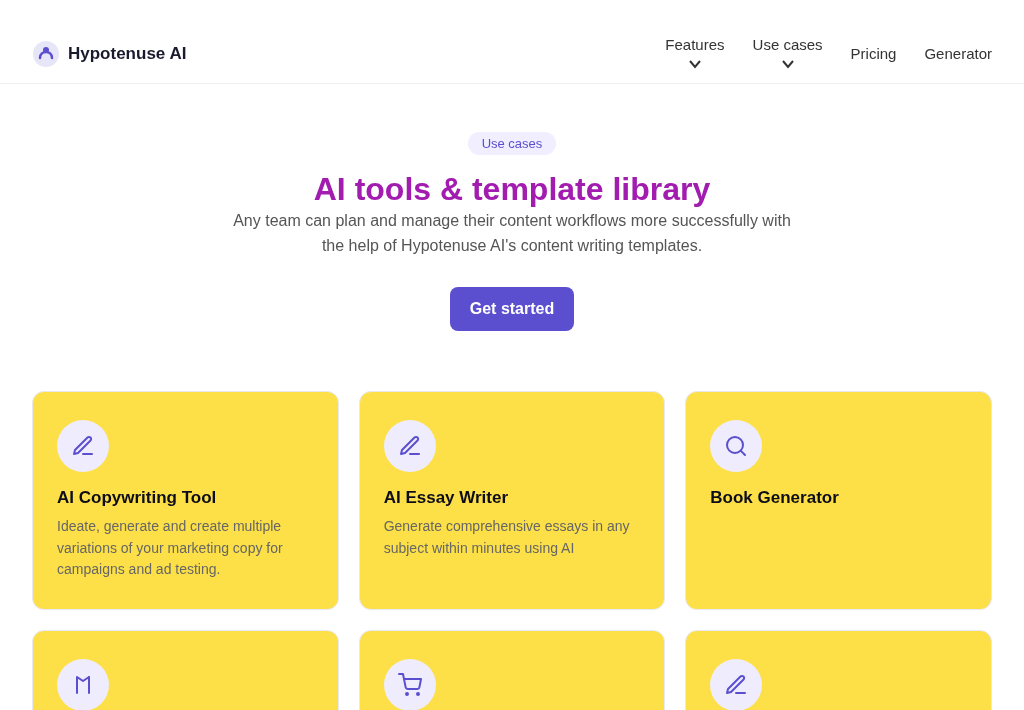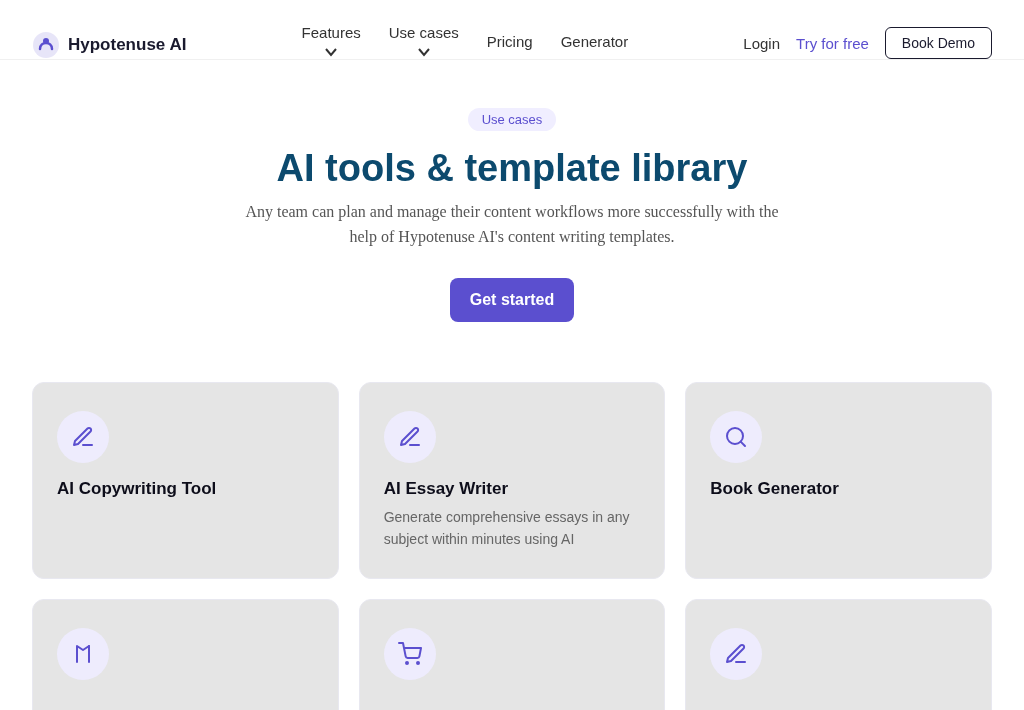--- a/index.html
+++ b/index.html
@@ -1,39 +1,39 @@
 <!DOCTYPE html>
 <html><head>
   <meta charset="utf-8">
   <style>
     * { margin: 0; padding: 0; box-sizing: border-box; }
     body { font-family: -apple-system, BlinkMacSystemFont, 'Segoe UI', sans-serif; background: #fff; color: #1a1a2e; width: 1024px; }
 
     
-    nav { display: flex; align-items: flex-end; justify-content: space-between; padding: 0 32px; height: 60px; border-bottom: 1px solid #f0f0f0; }
+    nav { display: flex; align-items: center; justify-content: space-between; padding: 0 32px; height: 60px; border-bottom: 1px solid #f0f0f0; margin-top: 24px; }
     .nav-logo { display: flex; align-items: center; gap: 8px; font-weight: 700; font-size: 17px; color: #1a1a2e; }
     .nav-logo svg { width: 28px; height: 28px; }
     .nav-links { display: flex; align-items: center; gap: 28px; }
     .nav-link { font-size: 15px; color: #333; cursor: pointer; display: flex; align-items: center; gap: 4px; text-decoration: none; flex-direction: column; }
     .nav-link svg { width: 14px; height: 14px; }
     .nav-actions { display: flex; align-items: center; gap: 16px; }
     .btn-login { font-size: 15px; color: #333; cursor: pointer; background: none; border: none; }
     .btn-try { font-size: 15px; color: #5b4fcf; cursor: pointer; background: none; border: none; font-weight: 500; }
     .btn-demo { font-size: 14px; color: #1a1a2e; cursor: pointer; background: none; border: 1.5px solid #1a1a2e; border-radius: 6px; padding: 7px 16px; font-weight: 500; }
 
     
     .hero { text-align: center; padding: 48px 80px 40px; }
     .badge { display: inline-block; background: #f0eeff; color: #5b4fcf; font-size: 13px; font-weight: 500; padding: 4px 14px; border-radius: 20px; margin-bottom: 16px; }
-    .hero-title { font-size: 38px; font-weight: 800; color: #0c4a6e; line-height: 1.15; }
-    .hero-desc { font-size: 16px; color: #555; line-height: 1.6; max-width: 560px; margin: 8px auto 28px; font-family: Liberation Serif, serif; }
+    .hero-title { font-size: 32px; font-weight: 800; color: #a21caf; line-height: 1.15; }
+    .hero-desc { font-size: 16px; color: #555; line-height: 1.6; max-width: 560px; margin: 0 auto 28px; }
     .btn-cta { display: inline-block; background: #5b4fcf; color: #fff; font-size: 16px; font-weight: 600; padding: 13px 20px; border-radius: 8px; border: none; cursor: pointer; }
 
     
     .cards-grid { display: grid; grid-template-columns: repeat(3, 1fr); gap: 20px; padding: 20px 32px 20px; }
-    .card { background: #e5e5e5; border: 1px solid #e8e8f0; border-radius: 12px; padding: 28px 24px; cursor: pointer; transition: box-shadow 0.2s; }
+    .card { background: #fde047; border: 1px solid #e8e8f0; border-radius: 12px; padding: 28px 24px; cursor: pointer; transition: box-shadow 0.2s; }
     .card-icon { width: 52px; height: 52px; background: #eeecfd; border-radius: 50%; display: flex; align-items: center; justify-content: center; margin-bottom: 16px; }
     .card-icon svg { width: 24px; height: 24px; stroke: #5b4fcf; fill: none; stroke-width: 2; stroke-linecap: round; stroke-linejoin: round; }
     .card-title { font-size: 17px; font-weight: 700; color: #0d0d1a; margin-bottom: 8px; }
     .card-desc { font-size: 14px; color: #666; line-height: 1.55; }
   </style>
 </head>
 <body>
 
 <nav>
   <div class="nav-logo">
@@ -59,44 +59,40 @@
         </svg>
     </a>
     <a class="nav-link">
       <span>Pricing</span>
     </a>
     <a class="nav-link">
       <span>Generator</span>
     </a>
   </div>
 
-  <div class="nav-actions">
-    <button class="btn-login">Login</button>
-    <button class="btn-try">Try for free</button>
-    <button class="btn-demo">Book Demo</button>
-  </div>
 </nav>
 
 <section class="hero">
   <div class="badge">Use cases</div>
   <h1 class="hero-title">AI tools &amp; template library</h1>
   <p class="hero-desc">Any team can plan and manage their content workflows more successfully with the help of Hypotenuse AI's content writing templates.</p>
   <button class="btn-cta">Get started</button>
 </section>
 
 <div class="cards-grid">
 
   <div class="card">
     <div class="card-icon">
       <svg viewBox="0 0 24 24">
           <path d="M12 20h9"></path>
           <path d="M16.5 3.5a2.121 2.121 0 0 1 3 3L7 19l-4 1 1-4L16.5 3.5z"></path>
         </svg>
     </div>
     <div class="card-title">AI Copywriting Tool</div>
+    <div class="card-desc">Ideate, generate and create multiple variations of your marketing copy for campaigns and ad testing.</div>
   </div>
 
   <div class="card">
     <div class="card-icon">
       <svg viewBox="0 0 24 24">
           <path d="M12 20h9"></path>
           <path d="M16.5 3.5a2.121 2.121 0 0 1 3 3L7 19l-4 1 1-4L16.5 3.5z"></path>
         </svg>
     </div>
     <div class="card-title">AI Essay Writer</div>

